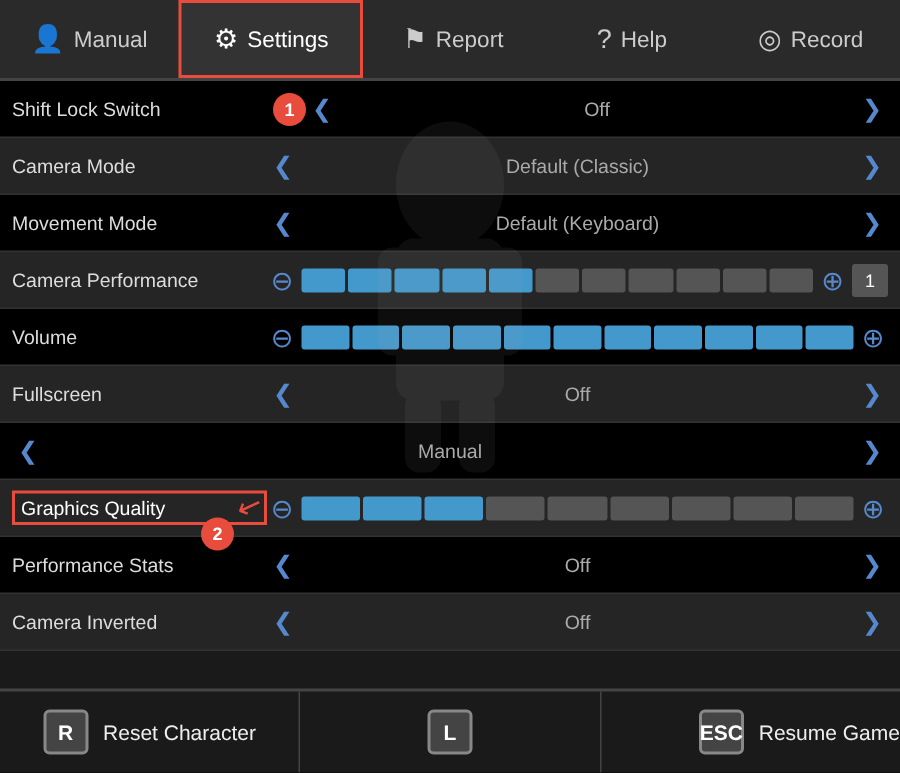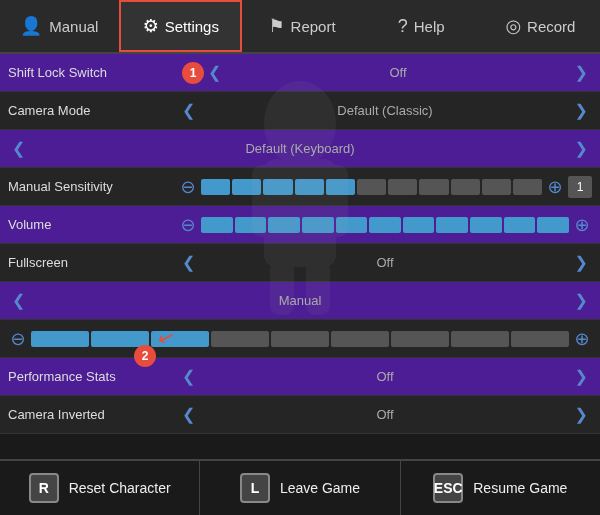--- a/index.html
+++ b/index.html
@@ -36,21 +36,21 @@
       border: 2px solid #e74c3c;
       color: #fff;
       background: #333;
     }
     .nav-item .nav-icon {
       font-size: 18px;
     }
 
     
     .settings-list {
-      background: #4c1d95;
+      background: #000000;
     }
     .setting-row {
       display: flex;
       align-items: center;
       height: 38px;
       border-bottom: 1px solid #333;
       padding: 0 8px;
     }
     .setting-row:nth-child(even) {
       background: #252525;
@@ -209,21 +209,21 @@
       flex: 1;
       display: flex;
       align-items: center;
       justify-content: center;
       gap: 10px;
       cursor: pointer;
       border-right: 1px solid #444;
       color: #eee;
       font-size: 14px;
     }
-    .bottom-btn:last-child { border-right: none; }
+    .bottom-btn:last-child { border-right: none; justify-content: flex-end; }
     .key-badge {
       background: #444;
       color: #fff;
       font-weight: bold;
       font-size: 14px;
       width: 30px;
       height: 30px;
       display: flex;
       align-items: center;
       justify-content: center;
@@ -269,28 +269,29 @@
     </div>
     <div class="setting-row">
       <span class="setting-label">Camera Mode</span>
       <div class="setting-control">
         <span class="arrow">❮</span>
         <span class="setting-value">Default (Classic)</span>
         <span class="arrow arrow-right">❯</span>
       </div>
     </div>
     <div class="setting-row">
+      <span class="setting-label">Movement Mode</span>
       <div class="setting-control">
         <span class="arrow">❮</span>
         <span class="setting-value">Default (Keyboard)</span>
         <span class="arrow arrow-right">❯</span>
       </div>
     </div>
     <div class="setting-row">
-      <span class="setting-label">Manual Sensitivity</span>
+      <span class="setting-label">Camera Performance</span>
       <div class="setting-control">
         <div class="slider-container">
           <span class="slider-btn">⊖</span>
           <div class="slider-blocks">
             <div class="slider-block filled"></div>
             <div class="slider-block filled"></div>
             <div class="slider-block filled"></div>
             <div class="slider-block filled"></div>
             <div class="slider-block filled"></div>
             <div class="slider-block empty"></div>
@@ -336,20 +337,21 @@
       </div>
     </div>
     <div class="setting-row">
       <div class="setting-control">
         <span class="arrow">❮</span>
         <span class="setting-value">Manual</span>
         <span class="arrow arrow-right">❯</span>
       </div>
     </div>
     <div class="setting-row" style="position: relative;">
+      <span class="setting-label highlighted">Graphics Quality</span>
       <div class="setting-control">
         <div class="slider-container">
           <span class="slider-btn">⊖</span>
           <div class="slider-blocks">
             <div class="slider-block filled"></div>
             <div class="slider-block filled"></div>
             <div class="slider-block filled"></div>
             <div class="slider-block empty"></div>
             <div class="slider-block empty"></div>
             <div class="slider-block empty"></div>
@@ -379,21 +381,20 @@
       </div>
     </div>
   </div>
 <div class="bottom-bar">
     <div class="bottom-btn">
       <div class="key-badge">R</div>
       <span>Reset Character</span>
     </div>
     <div class="bottom-btn">
       <div class="key-badge">L</div>
-      <span>Leave Game</span>
     </div>
     <div class="bottom-btn">
       <div class="key-badge">ESC</div>
       <span>Resume Game</span>
     </div>
   </div>
 
 <svg class="ghost-char" viewBox="0 0 100 200">
   <ellipse cx="50" cy="40" rx="30" ry="35" fill="#aaa"></ellipse>
   <rect x="20" y="70" width="60" height="90" rx="10" fill="#aaa"></rect>

